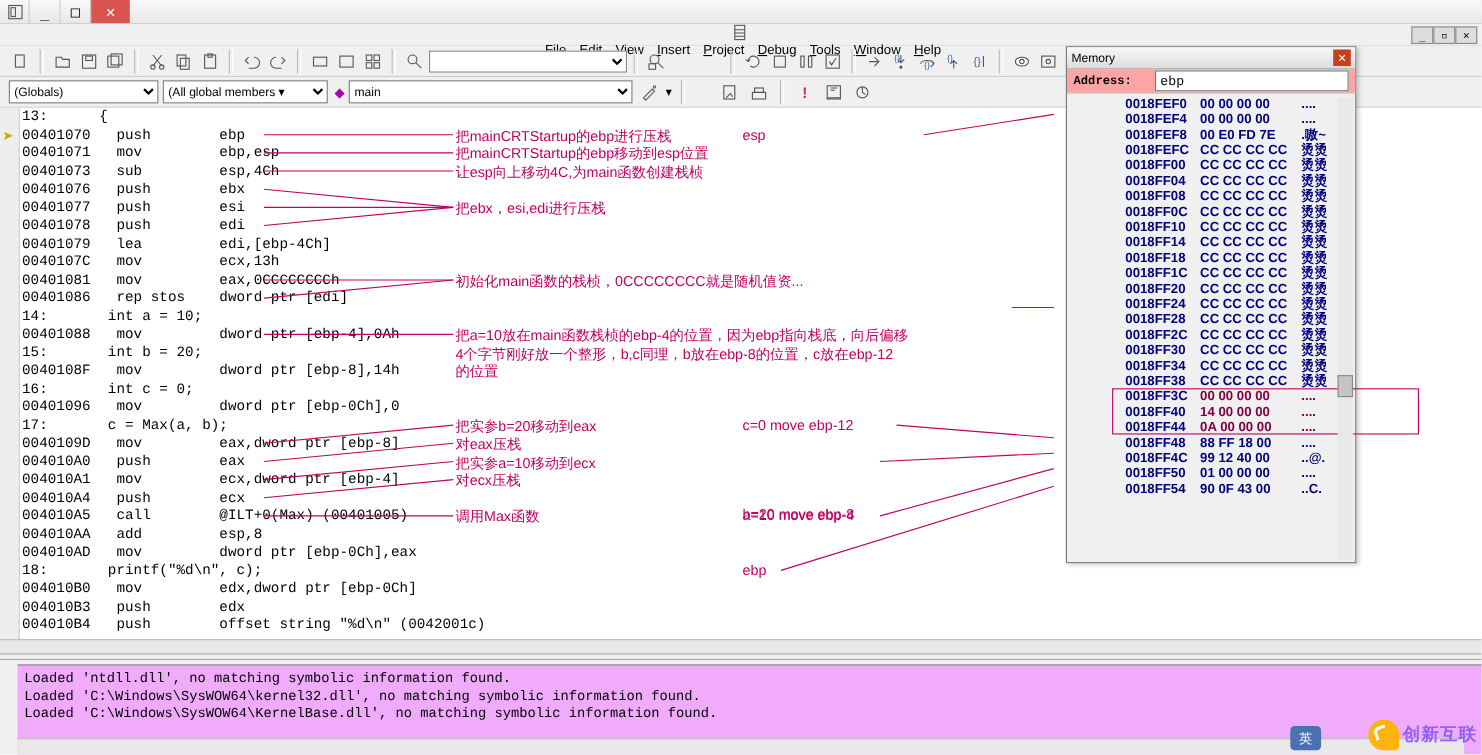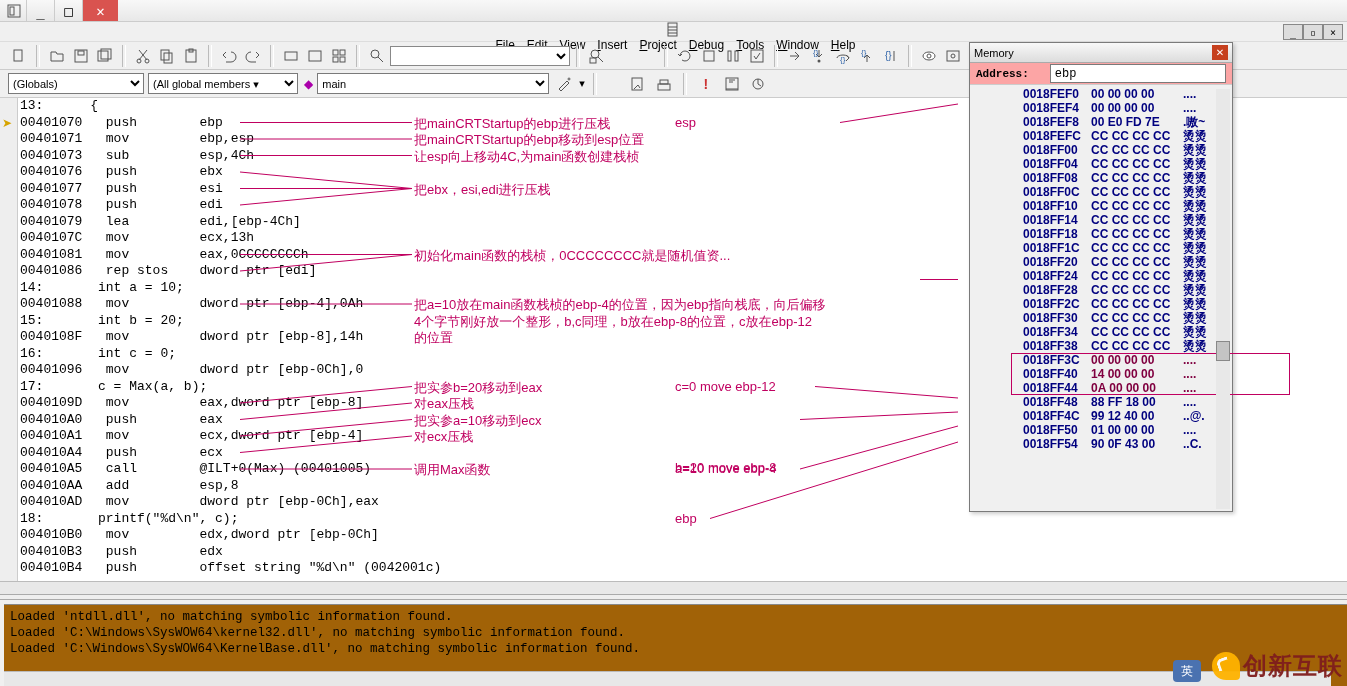--- a/index.html
+++ b/index.html
@@ -54,30 +54,30 @@
 .dump .row .ad { width:68px; color:#00007f; font-weight:bold; }
 .dump .row .by { width:92px; color:#00007f; font-weight:bold; }
 .dump .row .as { color:#00007f; font-weight:bold; }
 .dump .row.zero .by, .dump .row.zero .as { color:#800040; }
 .dump .highlight-box { position:absolute; border:1px solid #c00060; pointer-events:none; }
 .memwin .scrollhint { position:absolute; top:46px; right:2px; width:14px; bottom:2px; background:#e8e8e8; }
 .memwin .scrollhint .th { position:absolute; top:60%; width:100%; height:20px; background:#c4c4c4; border:1px solid #888; }
 
 
 .splitter { position:absolute; left:0; right:0; bottom:86px; height:6px; background:#eee; border-top:1px solid #aaa; border-bottom:1px solid #aaa; cursor:row-resize; }
-.outpane { position:absolute; left:4px; right:0; bottom:0; height:82px; background:#a16207; border-top:1px solid #888; }
+.outpane { position:absolute; left:16px; right:0; bottom:0; height:82px; background:#f0abfc; border-top:1px solid #888; }
 .outpane pre { font-family:"Courier New",monospace; font-size:12.5px; line-height:16px; padding:4px 6px; color:#000; }
 .outpane .hscroll { position:absolute; left:0; right:16px; bottom:0; height:15px; background:#e8e8e8; border-top:1px solid #bbb; }
 .client .hscroll { position:absolute; left:0; right:0; bottom:0; height:15px; background:#e8e8e8; border-top:1px solid #bbb; }
 
 
 .wm { position:absolute; right:4px; bottom:4px; display:flex; align-items:center; gap:3px; opacity:0.95; }
 .wm .corb { width:28px; height:28px; background:#ffb300; border-radius:14px 14px 4px 14px; position:relative; }
 .wm .corb::after { content:""; position:absolute; top:6px; left:5px; width:9px; height:9px; border:3px solid #fff; border-right:none; border-bottom:none; transform:rotate(-20deg); border-radius:50% 0 0 0; }
-.wm .txt { font-size:24px; color:#7f1d1d; font-weight:600; letter-spacing:1px;text-align:right; }
+.wm .txt { font-size:16px; color:#8b5cf6; font-weight:600; letter-spacing:1px;text-align:right; }
 .imebadge { position:absolute; right:146px; bottom:4px; width:28px; height:22px; background:#4a72b0; color:#fff; border-radius:4px; display:flex; align-items:center; justify-content:center; font-size:12px; }
 
 
 .i16 { width:16px; height:16px; }
 svg.i16 path, svg.i16 rect, svg.i16 circle { stroke:#555; stroke-width:1; fill:none; }
 svg.i16 .f { fill:#555; stroke:none; }
 </style>
 </head>
 <body>
 
@@ -300,21 +300,21 @@
         <rect x="2" y="2" width="12" height="12" fill="#fff" stroke="#555"></rect>
         <path d="M4 5h8M4 8h6M4 11h8"></path>
       </svg>
     </div>
 </div>
 
 <div class="tbrow2">
   <select class="ctx" style="width:136px"><option>(Globals)</option></select>
   <select class="ctx" style="width:150px"><option>(All global members ▾</option></select>
   <span style="margin-left:2px;color:#a0a;">◆</span>
-  <select class="ctx" style="width:232px"><option>main</option></select>
+  <select class="ctx" style="width:258px"><option>main</option></select>
   <div class="tbbtn">
       <svg class="i16" viewBox="0 0 16 16">
         <path d="M3 13l8-8 2 2-8 8z" fill="#ec8" stroke="#a74"></path>
         <circle cx="13" cy="3" r="1" fill="#ec8"></circle>
       </svg>
     </div>
   <span style="font-size:11px">▾</span>
   <div class="tbsep"></div>
   <div style="width:18px"></div>
   <div class="tbbtn">

